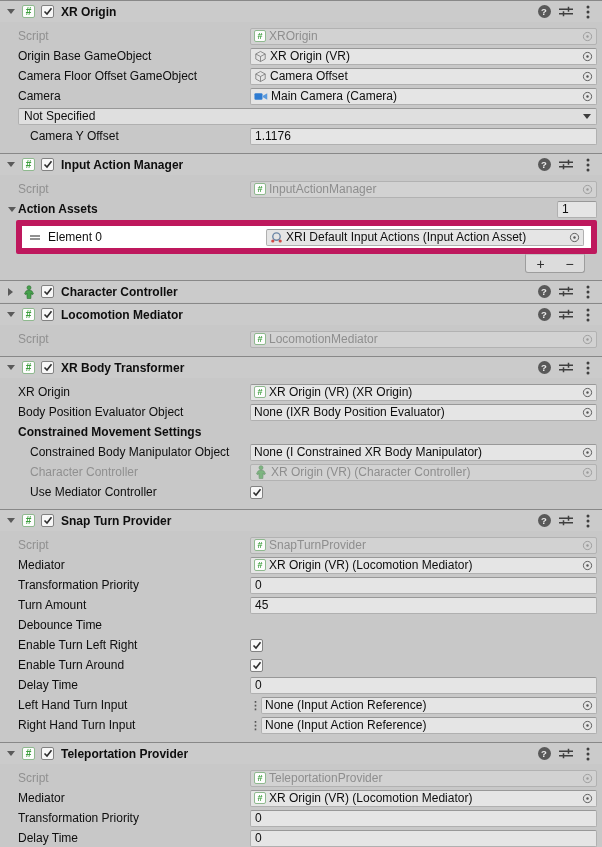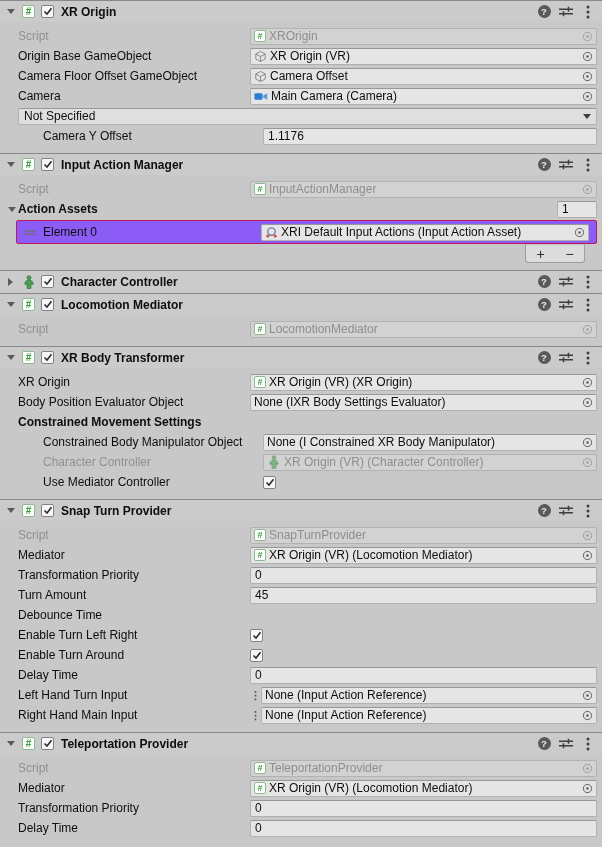--- a/index.html
+++ b/index.html
@@ -22,21 +22,21 @@
     display:flex;align-items:center;justify-content:center;flex:0 0 auto}
   .chead .chk{margin-left:5px}
   .ctitle{font-weight:bold;margin-left:7px;white-space:nowrap}
   .spacer{flex:1}
   .hicon{width:16px;height:16px;display:flex;align-items:center;justify-content:center;margin-left:6px;flex:0 0 auto}
   .help{width:13px;height:13px;border-radius:50%;background:#595959;color:#ececec;font-size:9.5px;font-weight:bold;
     display:flex;align-items:center;justify-content:center}
   .cbody{padding:4px 0 7px}
   .row{height:20px;display:flex;align-items:center;padding:0 5px 0 18px}
   .lbl{flex:0 0 auto;width:232px;white-space:nowrap;overflow:hidden}
-  .ind1{padding-left:43px}
+  .ind1{padding-left:30px}
   .ind1 .lbl{width:220px}
   .dis{color:#909090}
   .bold{font-weight:bold}
   .fieldzone{flex:1;display:flex;align-items:center;min-width:0}
   .obj{flex:1;display:flex;align-items:center;box-sizing:border-box;height:17px;min-width:0;
     background:#e5e5e5;border:1px solid;border-color:#989898 #b0b0b0 #b0b0b0;border-radius:2px;padding:0 3px 0 3px;gap:3px}
   .obj .val{flex:1;white-space:nowrap;overflow:hidden;text-overflow:clip}
   .obj.disabled{background:#d2d2d2;border-color:#b2b2b2}
   .obj.disabled .val{color:#8e8e8e}
   .obj.disabled .ficon{opacity:.6}
@@ -45,21 +45,21 @@
   .ficon{flex:0 0 auto;display:flex;align-items:center}
   .tf{flex:1;box-sizing:border-box;height:17px;background:#e5e5e5;border:1px solid;border-color:#989898 #b0b0b0 #b0b0b0;
     border-radius:2px;padding:0 4px;font-family:"Liberation Sans",sans-serif;font-size:12px;color:#0e0e0e;outline:none;min-width:0}
   .dd{flex:1;display:flex;align-items:center;box-sizing:border-box;height:17px;background:#dfdfdf;
     border:1px solid;border-color:#989898 #b0b0b0 #b0b0b0;border-radius:2px;padding:0 5px;min-width:0}
   .dd .val{flex:1;white-space:nowrap;overflow:hidden}
   .ddarrow{width:0;height:0;border-left:4px solid transparent;border-right:4px solid transparent;border-top:5px solid #3d3d3d;flex:0 0 auto}
   .sizef{flex:0 0 auto;width:40px;margin-left:auto}
   .dots{flex:0 0 auto;width:11px;color:#555;font-weight:bold;font-size:11px;text-align:center;line-height:11px}
   .listwrap{margin:1px 5px 0 16px}
-  .listbox{border:1px solid #be185d;border-radius:2px;background:#8b5cf6}
+  .listbox{border:6px solid #be185d;border-radius:2px;background:#ffffff}
   .listel{height:22px;display:flex;align-items:center;padding:0 7px 0 6px}
   .handle{width:14px;margin-right:6px;display:flex;align-items:center;justify-content:center;flex:0 0 auto}
   .el-lbl{flex:0 0 auto;width:218px;white-space:nowrap}
   .listfooter{width:60px;height:19px;box-sizing:border-box;margin:0 12px 0 auto;background:#dcdcdc;
     border:1px solid #9d9d9d;border-top:1px solid #c2c2c2;border-radius:0 0 3px 3px;display:flex}
   .lfbtn{flex:1;display:flex;align-items:center;justify-content:center;font-size:14px;color:#2f2f2f;line-height:1}
 </style>
 </head>
 <body>
 
@@ -407,21 +407,21 @@
                   <circle cx="6" cy="6" r="1.3" fill="currentColor"></circle>
                 </svg>
               </span>
             </div>
           </div>
         </div>
         <div class="row">
           <span class="lbl">Body Position Evaluator Object</span>
           <div class="fieldzone">
             <div class="obj">
-              <span class="val">None (IXR Body Settings Evaluator)</span>
+              <span class="val">None (IXR Body Position Evaluator)</span>
               <span class="picker">
                 <svg width="11" height="11" viewBox="0 0 12 12">
                   <circle cx="6" cy="6" r="4.5" fill="none" stroke="currentColor" stroke-width="1"></circle>
                   <circle cx="6" cy="6" r="1.3" fill="currentColor"></circle>
                 </svg>
               </span>
             </div>
           </div>
         </div>
         <div class="row">
@@ -587,21 +587,21 @@
               <span class="picker">
                 <svg width="11" height="11" viewBox="0 0 12 12">
                   <circle cx="6" cy="6" r="4.5" fill="none" stroke="currentColor" stroke-width="1"></circle>
                   <circle cx="6" cy="6" r="1.3" fill="currentColor"></circle>
                 </svg>
               </span>
             </div>
           </div>
         </div>
         <div class="row">
-          <span class="lbl">Right Hand Main Input</span>
+          <span class="lbl">Right Hand Turn Input</span>
           <div class="fieldzone">
             <span class="dots">⋮</span>
             <div class="obj">
               <span class="val">None (Input Action Reference)</span>
               <span class="picker">
                 <svg width="11" height="11" viewBox="0 0 12 12">
                   <circle cx="6" cy="6" r="4.5" fill="none" stroke="currentColor" stroke-width="1"></circle>
                   <circle cx="6" cy="6" r="1.3" fill="currentColor"></circle>
                 </svg>
               </span>

